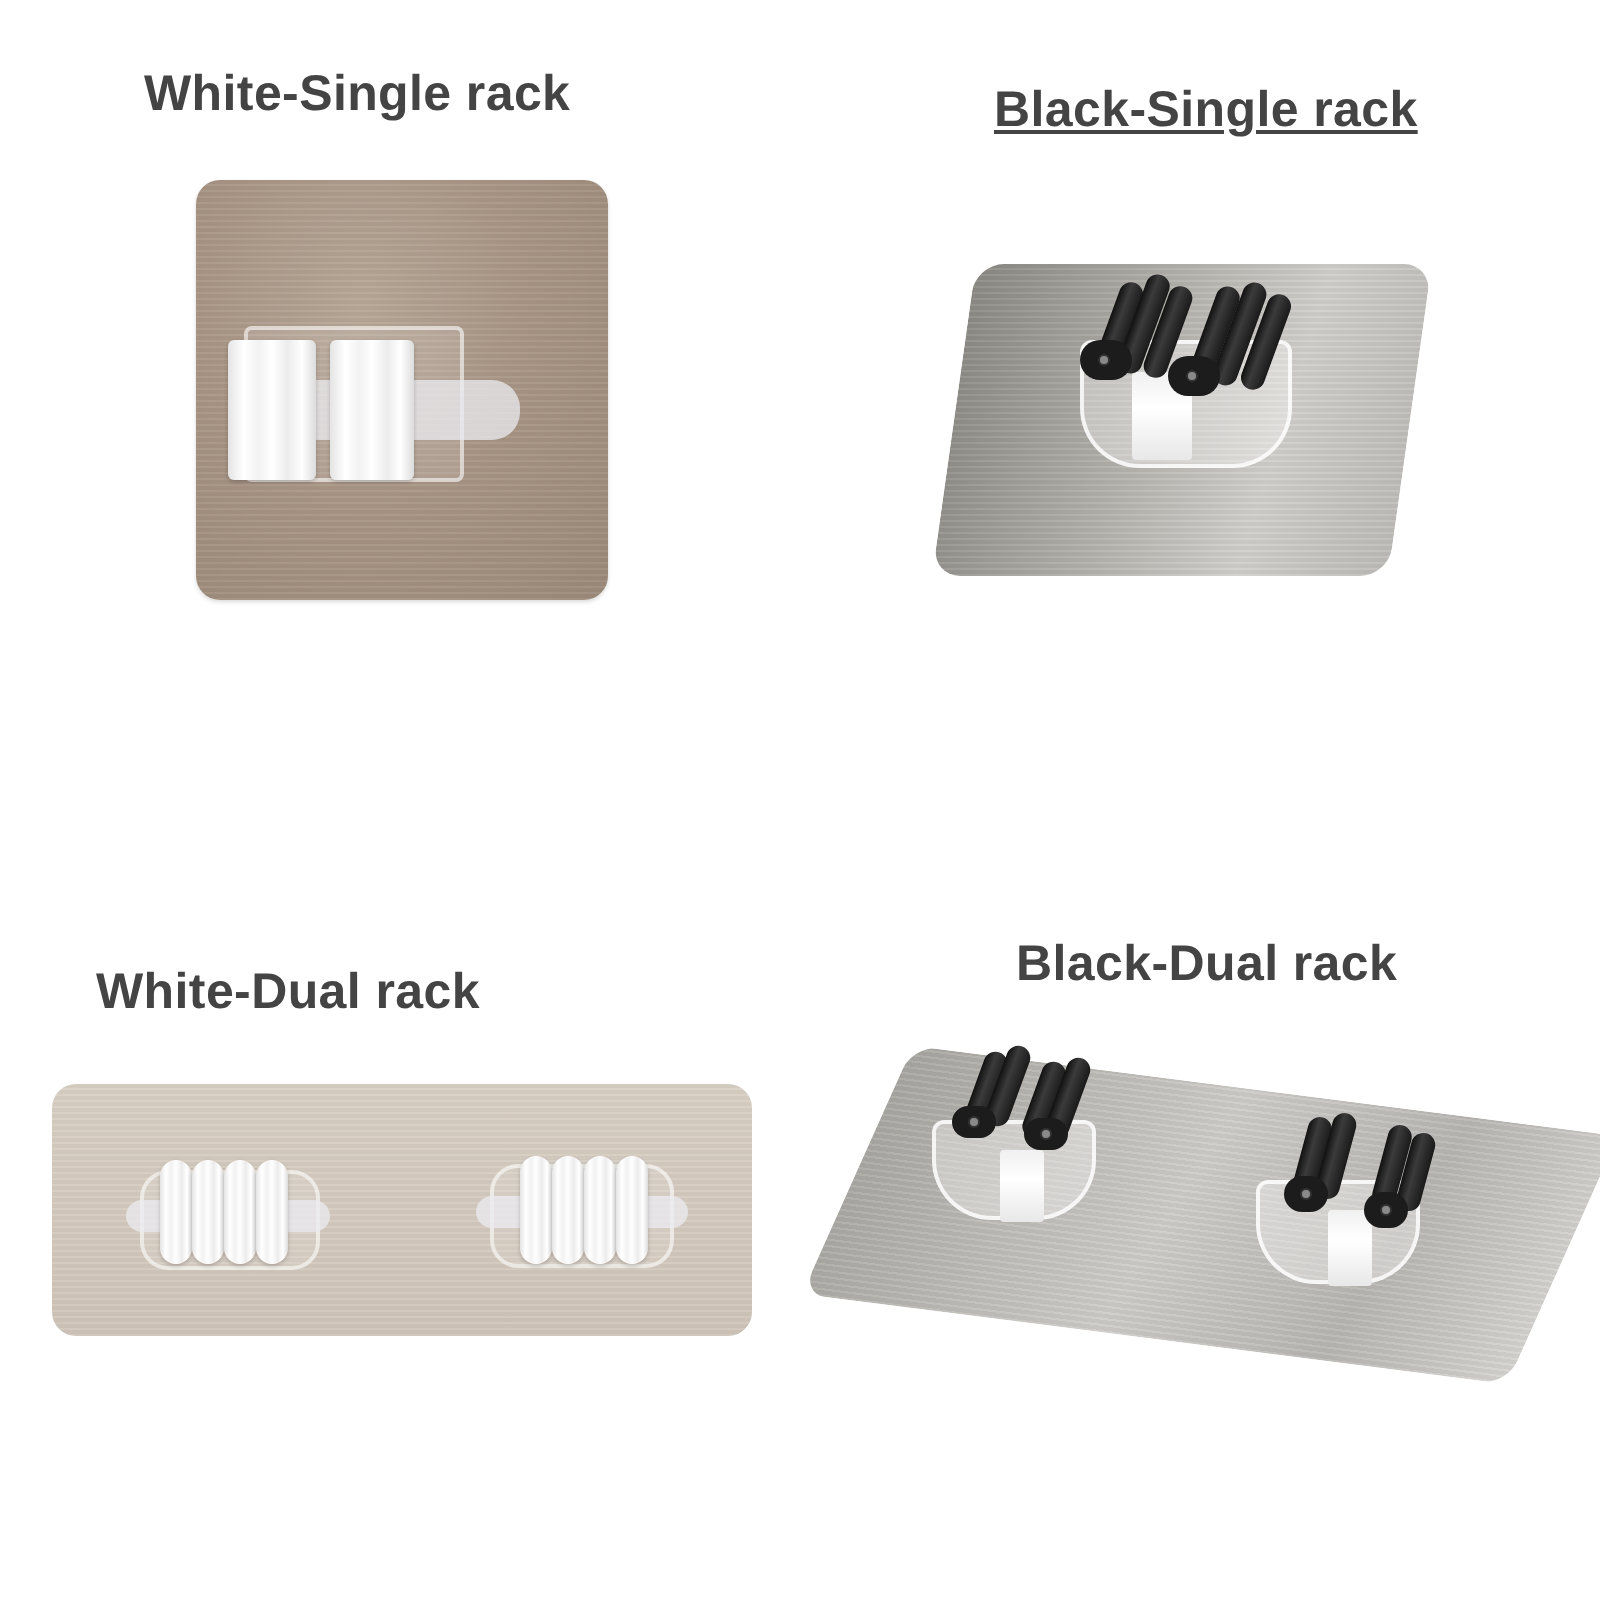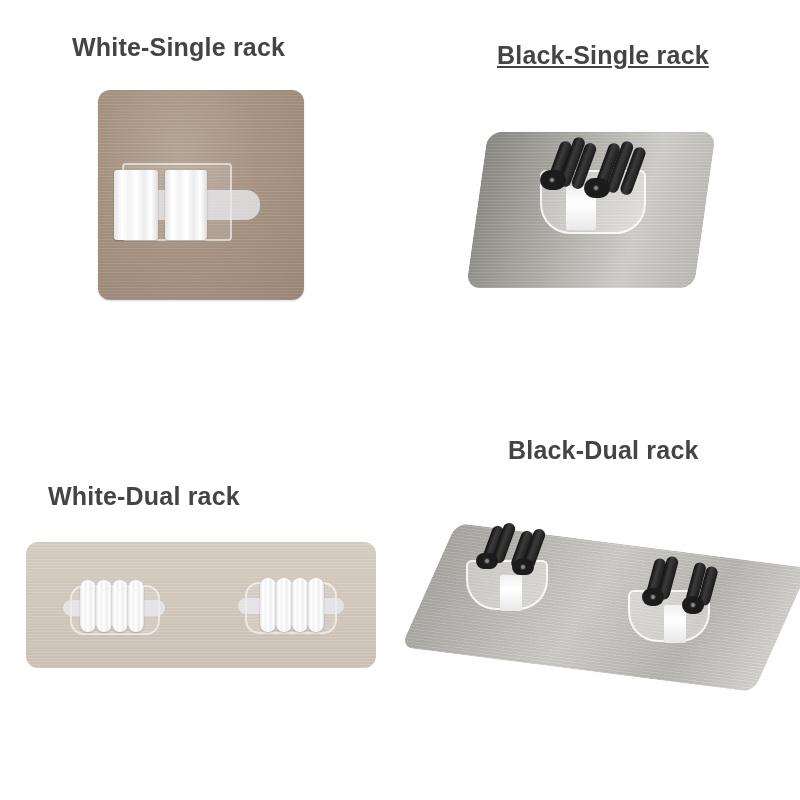--- a/index.html
+++ b/index.html
@@ -135,21 +135,21 @@
 <div class="roller-w" style="left:112px; top:580px; width:16px; height:52px; border-radius:8px;"></div>
 <div class="roller-w" style="left:128px; top:580px; width:16px; height:52px; border-radius:8px;"></div>
 
 <div class="clip-frame" style="left:245px; top:582px; width:92px; height:52px; border-radius:14px;"></div>
 <div class="strap" style="left:238px; top:598px; width:106px; height:16px; border-radius:8px;"></div>
 <div class="roller-w" style="left:260px; top:578px; width:16px; height:54px; border-radius:8px;"></div>
 <div class="roller-w" style="left:276px; top:578px; width:16px; height:54px; border-radius:8px;"></div>
 <div class="roller-w" style="left:292px; top:578px; width:16px; height:54px; border-radius:8px;"></div>
 <div class="roller-w" style="left:308px; top:578px; width:16px; height:54px; border-radius:8px;"></div>
 
-<div class="label" style="left:508px; top:436px;">Black-Dual rack</div>
+<div class="label" style="left:508px; top:468px;">Black-Dual rack</div>
 
 <div class="plate-bd"></div>
 
 <div class="acrylic" style="left:466px; top:560px; width:82px; height:50px;"></div>
 <div class="white-block" style="left:500px; top:575px; width:22px; height:36px;"></div>
 <div class="roller-b" style="left:487px; top:525px; height:40px; transform:rotate(20deg);"></div>
 <div class="roller-b" style="left:498px; top:522px; height:42px; transform:rotate(20deg);"></div>
 <div class="roller-b" style="left:516px; top:530px; height:40px; transform:rotate(20deg);"></div>
 <div class="roller-b" style="left:528px; top:528px; height:42px; transform:rotate(20deg);"></div>
 <div class="cap-b" style="left:476px; top:553px; width:22px; height:16px;"></div>

